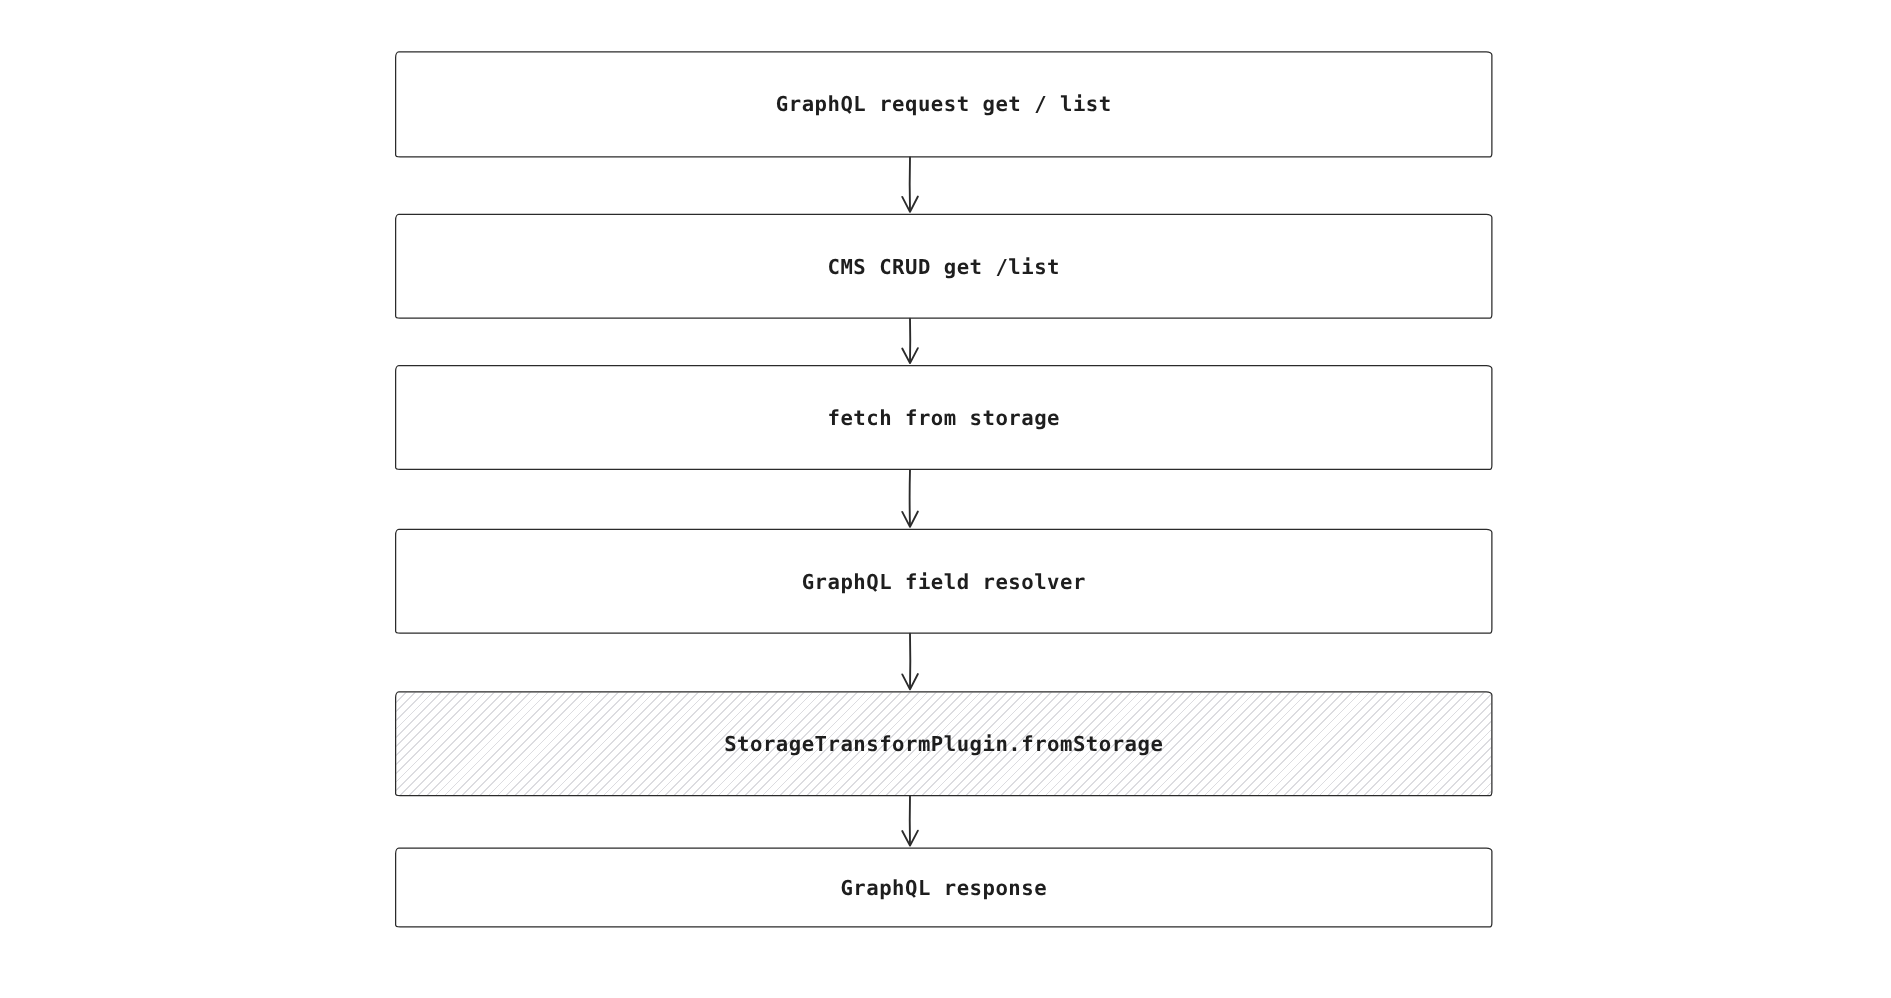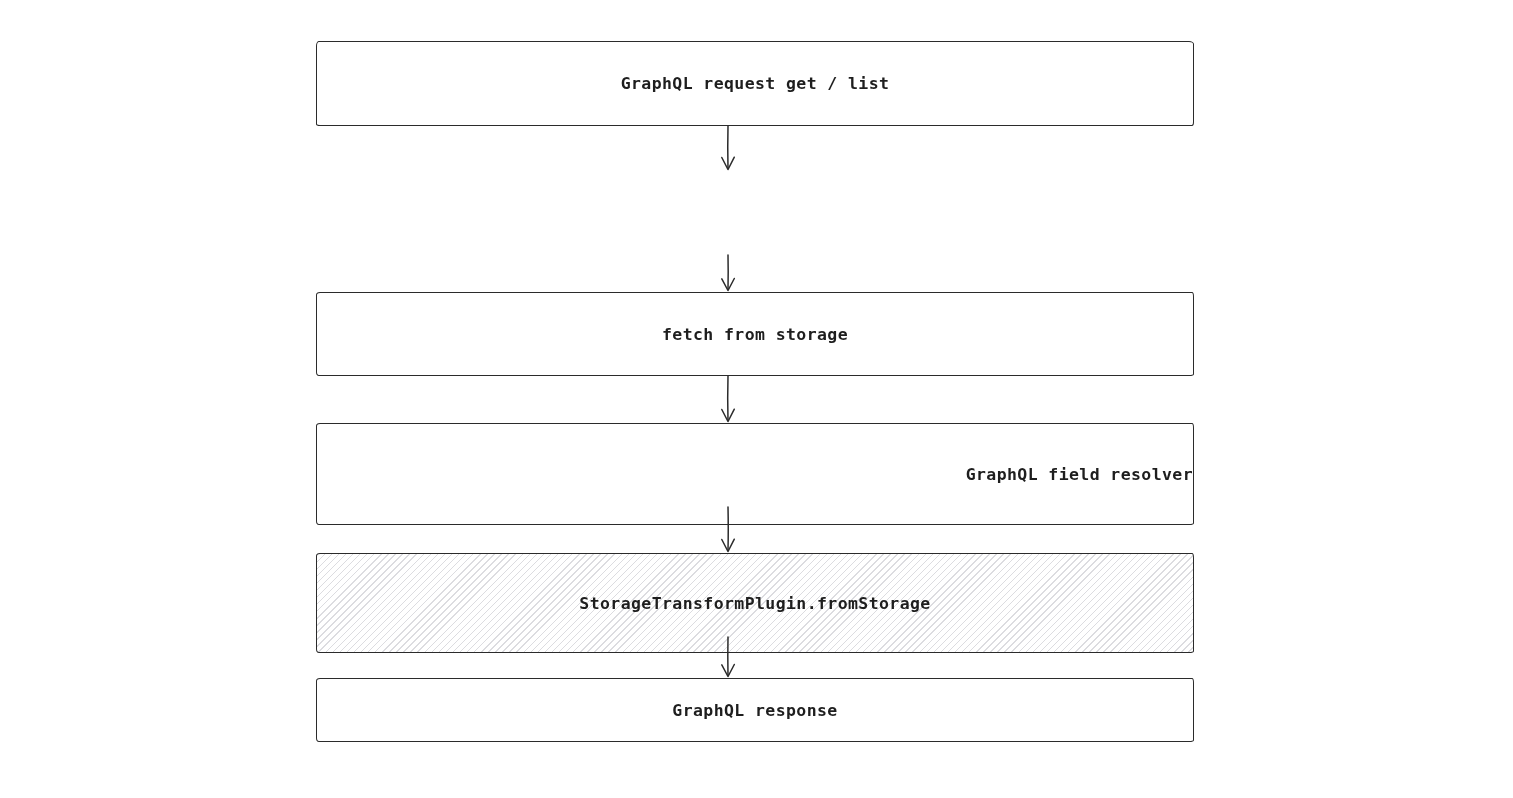--- a/index.html
+++ b/index.html
@@ -75,45 +75,48 @@
 
   <div class="node" style="top:41px; height:85px;">
     <span class="label">GraphQL request get / list</span>
   </div>
 
   <svg class="arrow" style="top:126px; height:45px;" viewBox="0 0 24 45" aria-hidden="true">
     <path d="M12 0 Q11.5 21 12 42.5"></path>
     <path d="M5.8 31.5 L12 43.5 L18.3 31.2"></path>
   </svg>
 
+  <div class="node" style="top:171px; height:84px;">
+    <span class="label">CMS CRUD get /list</span>
+  </div>
 
   <svg class="arrow" style="top:255px; height:37px;" viewBox="0 0 24 37" aria-hidden="true">
     <path d="M12 0 Q12.4 17 12 34.5"></path>
     <path d="M5.8 23.8 L12 35.5 L18.3 23.5"></path>
   </svg>
 
   <div class="node" style="top:292px; height:84px;align-items:center;">
     <span class="label">fetch from storage</span>
   </div>
 
   <svg class="arrow" style="top:376px; height:47px;" viewBox="0 0 24 47" aria-hidden="true">
     <path d="M12 0 Q11.4 22 12 44.5"></path>
     <path d="M5.8 33.5 L12 45.5 L18.3 33.2"></path>
   </svg>
 
-  <div class="node" style="top:423px; height:102px;justify-content:flex-end;">
+  <div class="node" style="top:423px; height:84px;">
     <span class="label">GraphQL field resolver</span>
   </div>
 
   <svg class="arrow" style="top:507px; height:46px;" viewBox="0 0 24 46" aria-hidden="true">
     <path d="M12 0 Q12.5 22 12 43.5"></path>
     <path d="M5.8 32.5 L12 44.5 L18.3 32.2"></path>
   </svg>
 
-  <div class="node hatched" style="top:553px; height:100px;">
+  <div class="node hatched" style="top:553px; height:84px;">
     <span class="label">StorageTransformPlugin.fromStorage</span>
   </div>
 
   <svg class="arrow" style="top:637px; height:41px;" viewBox="0 0 24 41" aria-hidden="true">
     <path d="M12 0 Q11.6 19 12 38.5"></path>
     <path d="M5.8 27.8 L12 39.5 L18.3 27.5"></path>
   </svg>
 
   <div class="node" style="top:678px; height:64px;">
     <span class="label">GraphQL response</span>

